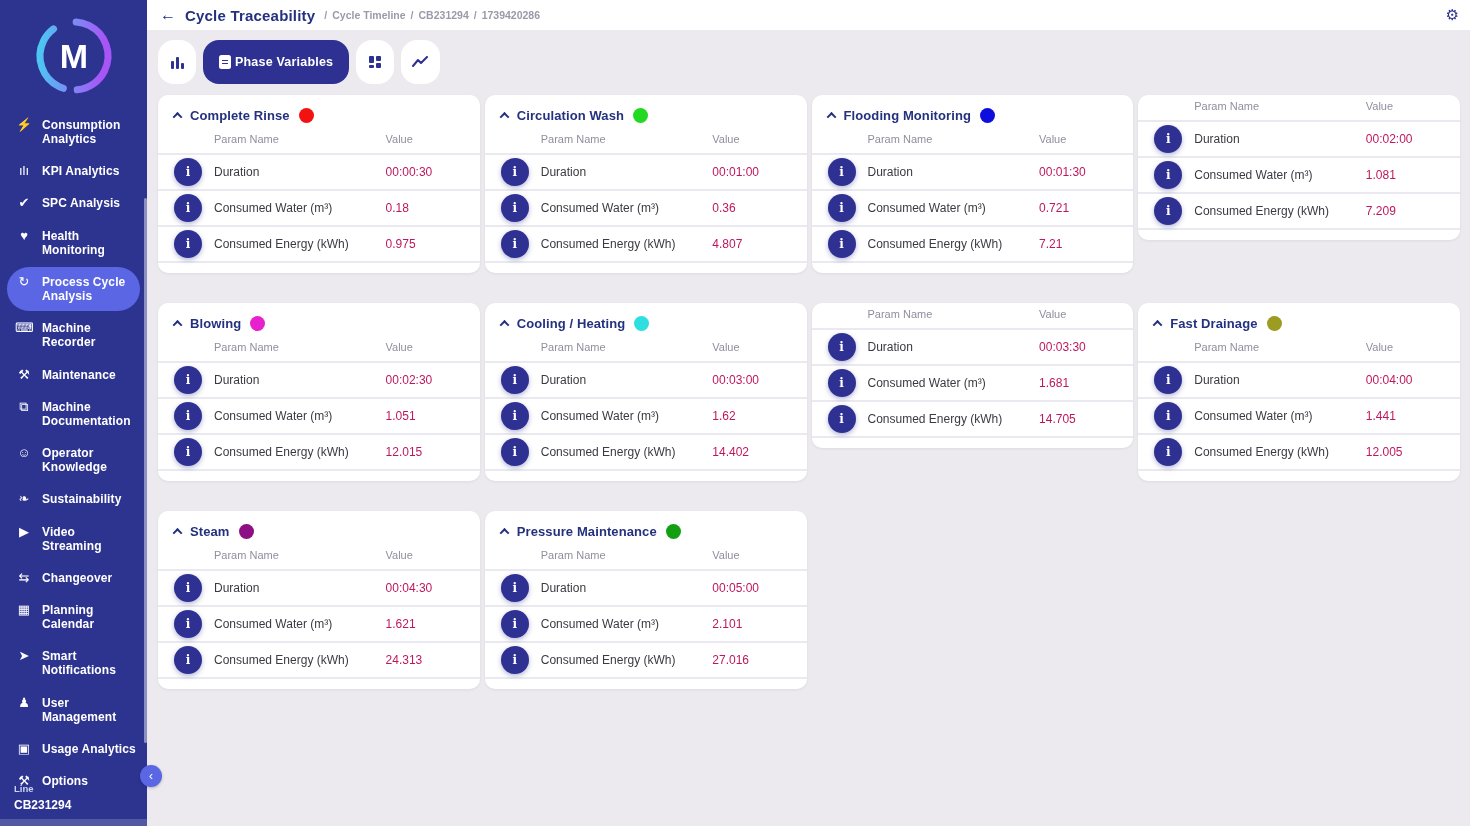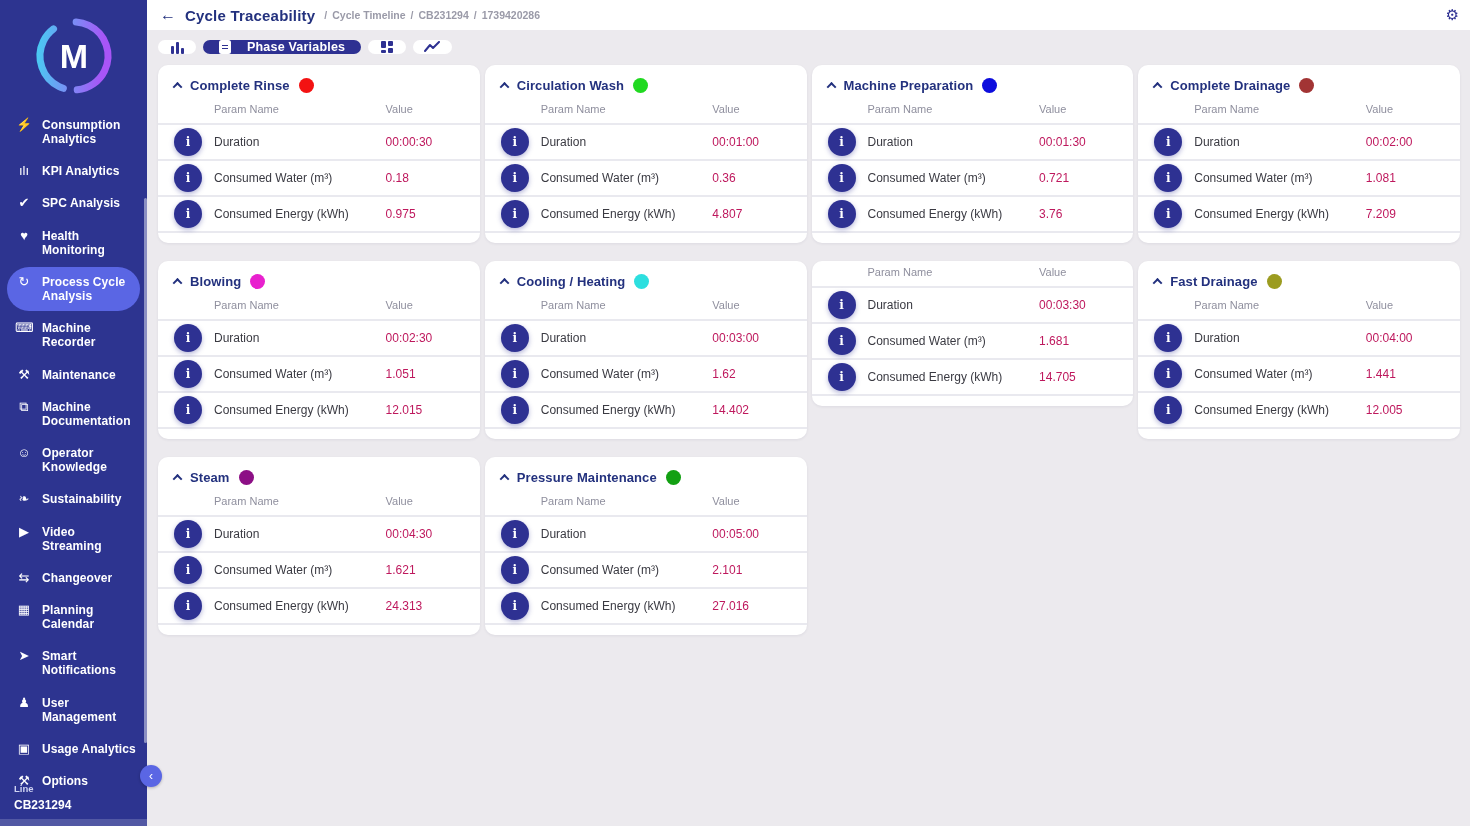--- a/index.html
+++ b/index.html
@@ -24,27 +24,27 @@
   
   .main { flex:1; display:flex; flex-direction:column; min-width:0; }
   .topbar { height:30px; background:#fff; display:flex; align-items:center; padding:0 11px 0 13px; flex-shrink:0; }
   .back-ico { color:#23317e; font-size:16px; font-weight:bold; margin-right:9px; cursor:pointer; }
   .page-title { color:#23317e; font-size:15px; font-weight:bold; letter-spacing:.2px; }
   .crumbs { display:flex; align-items:center; gap:5px; margin-left:9px; color:#9a9aa8; font-size:10.5px; font-weight:bold; }
   .crumb-sep { color:#9a9aa8; }
   .gear-ico { margin-left:auto; color:#2e3192; font-size:15px; cursor:pointer; }
 
   .toolbar { display:flex; align-items:center; gap:7px; padding:10px 10px 9px 11px; }
-  .tbtn { height:14px; min-width:38px; border:none; border-radius:16px; background:#fff; color:#2e3192; display:flex; align-items:center; justify-content:center; gap:16px; cursor:pointer; padding:0 11px; }
+  .tbtn { height:44px; min-width:38px; border:none; border-radius:16px; background:#fff; color:#2e3192; display:flex; align-items:center; justify-content:center; gap:4px; cursor:pointer; padding:0 11px; }
   .tbtn.primary { background:#2e3192; color:#fff; font-size:12.5px; font-weight:bold; padding:0 16px; letter-spacing:.2px; }
   .doc-ico { width:12px; height:14px; background:#fff; border-radius:2.5px; position:relative; flex-shrink:0; }
   .doc-ico::before { content:""; position:absolute; left:3px; top:4.5px; width:6px; height:1.6px; background:#2e3192; box-shadow:0 3px 0 #2e3192; }
 
   
-  .grid { display:grid; grid-template-columns:repeat(4, 1fr); gap:18px 5px; padding:2px 10px 0 11px; align-items:start; }
+  .grid { display:grid; grid-template-columns:repeat(4, 1fr); gap:30px 5px; padding:2px 10px 0 11px; align-items:start; }
   .card { background:#fff; border-radius:10px; box-shadow:0 1px 3px rgba(25,30,70,.07); padding-bottom:10px; }
   .card-head { display:flex; align-items:center; gap:9px; padding:13px 16px 5px; }
   .chev-up { width:7px; height:7px; border-left:2px solid #23317e; border-top:2px solid #23317e; transform:rotate(45deg) translate(1px,1px); flex-shrink:0; cursor:pointer; }
   .phase-title { color:#23317e; font-size:13px; font-weight:bold; letter-spacing:.1px; }
   .phase-dot { width:15px; height:15px; border-radius:50%; flex-shrink:0; }
   .thead { display:flex; align-items:center; padding:5px 16px 8px; color:#8f8f9e; font-size:11px; }
   .th-spacer { width:28px; flex-shrink:0; }
   .th-name { flex:1; margin-left:12px; }
   .th-value { width:27%; }
   .rows { border-bottom:2px solid #e9e9ef; }
@@ -249,21 +249,21 @@
             <div class="prow">
               <span class="info-ico">i</span>
               <span class="p-name">Consumed Energy (kWh)</span>
               <span class="p-value">4.807</span>
             </div>
           </div>
         </section>
         <section class="card">
           <div class="card-head">
             <span class="chev-up"></span>
-            <span class="phase-title">Machine Preparation</span>
+            <span class="phase-title">Flooding Monitoring</span>
             <span class="phase-dot" style="background: rgb(13, 13, 221);"></span>
           </div>
           <div class="thead">
             <span class="th-spacer"></span>
             <span class="th-name">Param Name</span>
             <span class="th-value">Value</span>
           </div>
           <div class="rows">
             <div class="prow">
               <span class="info-ico">i</span>
@@ -271,30 +271,25 @@
               <span class="p-value">00:01:30</span>
             </div>
             <div class="prow">
               <span class="info-ico">i</span>
               <span class="p-name">Consumed Water (m³)</span>
               <span class="p-value">0.721</span>
             </div>
             <div class="prow">
               <span class="info-ico">i</span>
               <span class="p-name">Consumed Energy (kWh)</span>
-              <span class="p-value">3.76</span>
-            </div>
-          </div>
-        </section>
-        <section class="card">
-          <div class="card-head">
-            <span class="chev-up"></span>
-            <span class="phase-title">Complete Drainage</span>
-            <span class="phase-dot" style="background: rgb(162, 52, 52);"></span>
-          </div>
+              <span class="p-value">7.21</span>
+            </div>
+          </div>
+        </section>
+        <section class="card">
           <div class="thead">
             <span class="th-spacer"></span>
             <span class="th-name">Param Name</span>
             <span class="th-value">Value</span>
           </div>
           <div class="rows">
             <div class="prow">
               <span class="info-ico">i</span>
               <span class="p-name">Duration</span>
               <span class="p-value">00:02:00</span>

